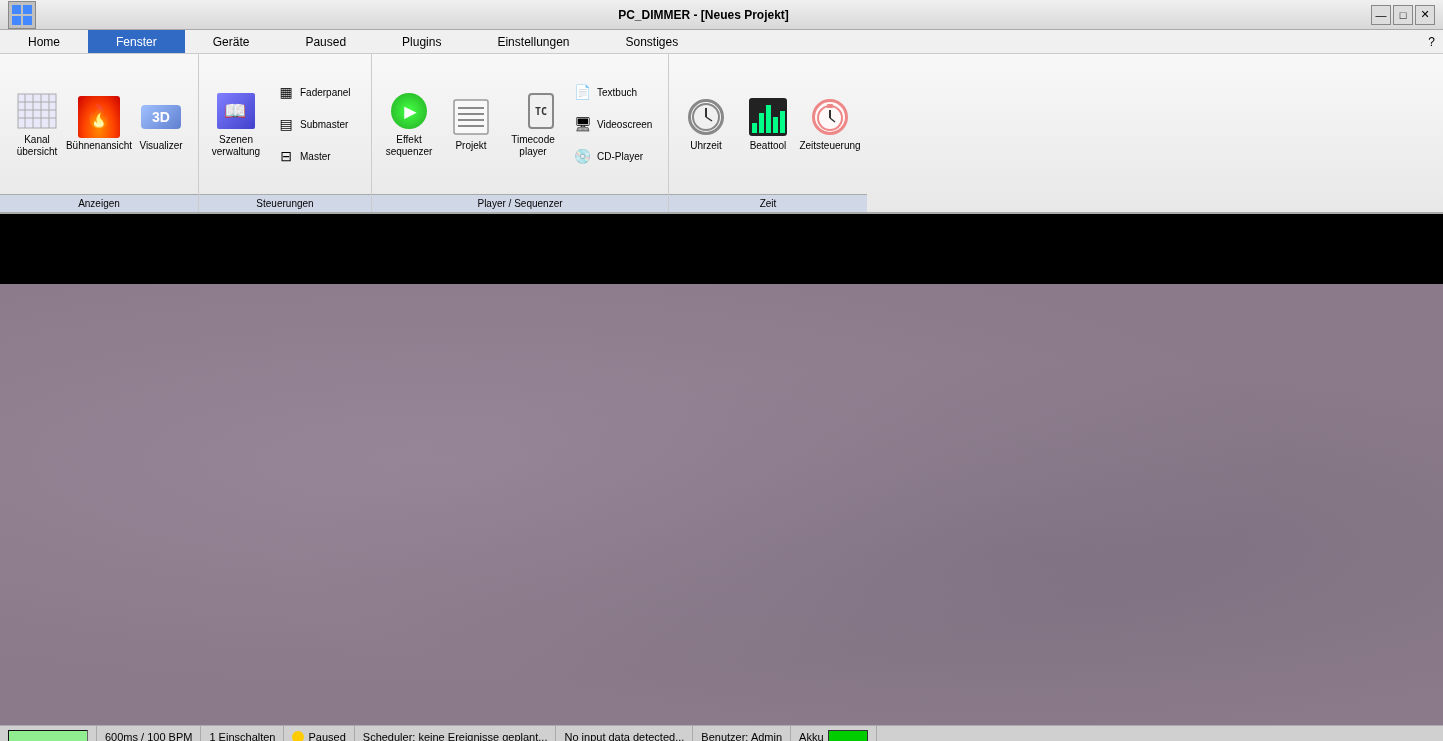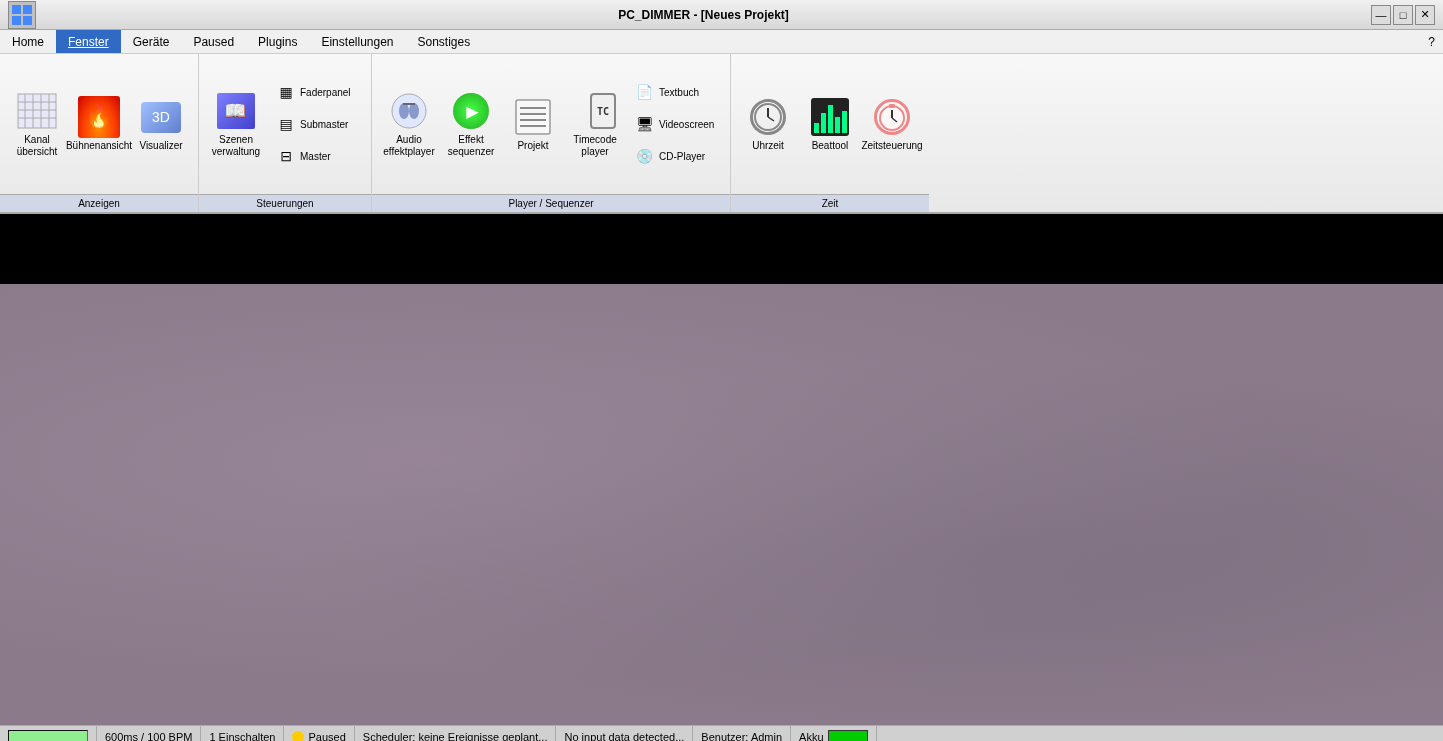--- a/index.html
+++ b/index.html
@@ -23,24 +23,24 @@
     #titlebar .logo-icon { width: 28px; height: 28px; background: #c0c0c0; border: 1px solid #888; display: flex; align-items: center; justify-content: center; font-size: 9px; }
 
     
     #menubar {
       height: 24px;
       background: #f0f0f0;
       display: flex; align-items: stretch;
       border-bottom: 1px solid #ccc;
     }
     .menu-item {
-      padding: 0 12px; display: flex; align-items: center; cursor: pointer; font-size: 12px; color: #000;
+      padding: 0 28px; display: flex; align-items: center; cursor: pointer; font-size: 12px; color: #000;
     }
     .menu-item:hover, .menu-item.active { background: #316ac5; color: #fff; }
-    .menu-item.active { background: #316ac5; color: #fff; text-decoration: underline; }
+    .menu-item.active { background: #316ac5; color: #fff; }
     #menubar .help-btn { margin-left: auto; padding: 0 8px; display: flex; align-items: center; cursor: pointer; font-size: 12px; color: #000; }
 
     
     #toolbar {
       height: 160px;
       background: linear-gradient(to bottom, #f8f8f8, #e8e8e8);
       display: flex; align-items: stretch;
       border-bottom: 2px solid #aaa;
     }
 
@@ -117,23 +117,23 @@
     .status-progress {
       width: 80px; height: 14px; background: #90ee90; border: 1px inset #666;
     }
     .status-led {
       width: 12px; height: 12px; border-radius: 50%; background: #ffcc00; margin-right: 4px;
     }
     .status-battery {
       width: 40px; height: 14px; background: #00cc00; border: 1px solid #333; margin-left: 4px;
     }
     .icon-3d {
-      width: 40px; height: 31px; background: linear-gradient(135deg, #a0c0ff, #6080d0);
+      width: 40px; height: 24px; background: linear-gradient(135deg, #a0c0ff, #6080d0);
       border-radius: 4px; display: flex; align-items: center; justify-content: center;
-      color: white; font-size: 14px; font-weight: normal;
+      color: white; font-size: 14px; font-weight: bold;
     }
     .icon-book {
       width: 38px; height: 36px;
       background: linear-gradient(135deg, #8080ff, #4040cc);
       display: flex; align-items: center; justify-content: center;
       border-radius: 2px; color: white; font-size: 18px;
     }
     .icon-play-green {
       width: 36px; height: 36px; background: radial-gradient(circle, #44ff44, #22aa22);
       border-radius: 50%; display: flex; align-items: center; justify-content: center;
@@ -266,31 +266,20 @@
             <div class="btn-icon-sm">⊟</div>
             <div class="btn-label-sm">Master</div>
           </div>
         </div>
       </div>
       <div class="tb-group-label">Steuerungen</div>
     </div>
 
     <div class="tb-group">
       <div class="tb-group-items">
-        <div class="tb-btn">
-          <div class="btn-icon">
-            <svg width="38" height="38" viewBox="0 0 38 38">
-              <circle cx="19" cy="19" r="17" fill="#e0e8ff" stroke="#aaa" stroke-width="1"></circle>
-              <ellipse cx="14" cy="19" rx="5" ry="8" fill="#8899cc"></ellipse>
-              <ellipse cx="24" cy="19" rx="5" ry="8" fill="#8899cc"></ellipse>
-              <rect x="13" y="11" width="12" height="2" fill="#667"></rect>
-            </svg>
-          </div>
-          <div class="btn-label">Audio<br>effektplayer</div>
-        </div>
 
         <div class="tb-btn">
           <div class="btn-icon">
             <div class="icon-play-green">▶</div>
           </div>
           <div class="btn-label">Effekt<br>sequenzer</div>
         </div>
 
         <div class="tb-btn">
           <div class="btn-icon">

